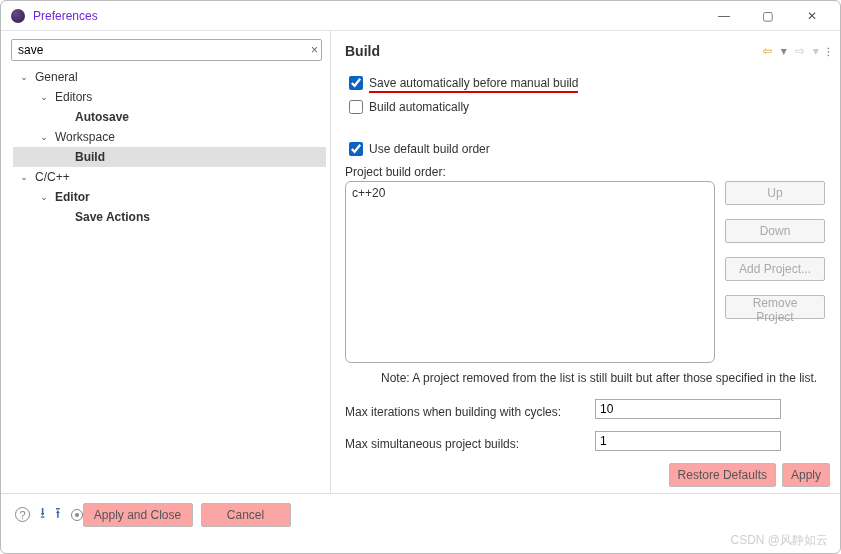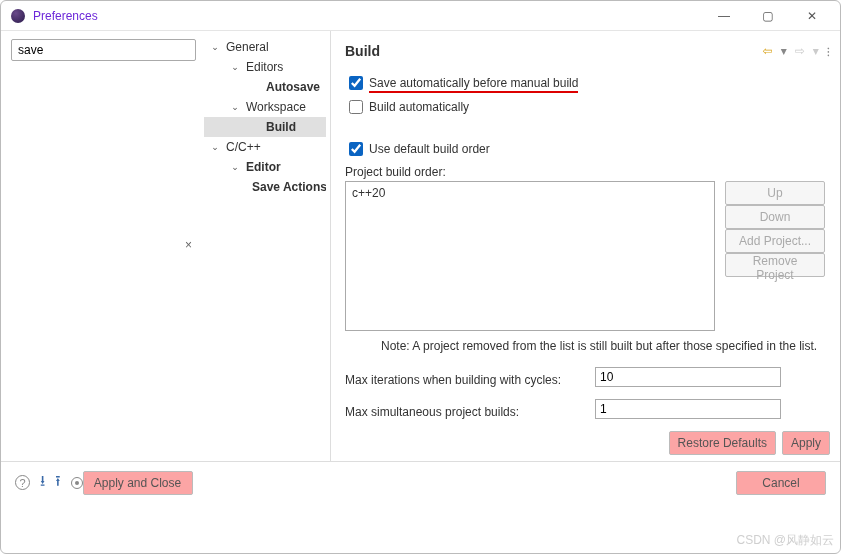--- a/index.html
+++ b/index.html
@@ -33,21 +33,21 @@
   .titlebar .title { flex: 1; font-size: 12px; color: #6d28d9; }
   .winbtns { display: flex; }
   .winbtn {
     width: 44px; height: 28px; display: flex; align-items: center; justify-content: center;
     color: #555; font-family: "Segoe UI Symbol", sans-serif;
   }
   
   .main { flex: 1; display: flex; min-height: 0; }
   .left {
     width: 330px; border-right: 1px solid #ddd;
-    display: flex; flex-direction: row; padding: 6px 4px 4px 8px;
+    display: flex; flex-direction: column; padding: 6px 4px 4px 8px;
   }
   .searchwrap { position: relative; margin: 2px 4px 6px 2px; }
   .search {
     width: 100%; height: 22px; border: 1px solid #aaa; border-radius: 2px;
     padding: 2px 22px 2px 6px; font-size: 12px;
   }
   .clearx {
     position: absolute; right: 4px; top: 50%; transform: translateY(-50%);
     color: #666; font-size: 12px; cursor: pointer;
   }
@@ -70,24 +70,24 @@
   .panehead h2 { flex: 1; margin: 0; font-size: 14px; font-weight: 600; color: #333; }
   .headicons { display: flex; gap: 8px; align-items: center; color: #888; }
   .arrow-back { color: #daa520; }
   .content { flex: 1; overflow: auto; }
   .checkrow { display: flex; align-items: center; margin: 4px 0; }
   .checkrow input[type=checkbox] { accent-color: #0a64c2; width: 14px; height: 14px; margin-right: 6px; }
   .underline-red { border-bottom: 2px solid #d00; padding-bottom: 1px; }
   .sectionlbl { margin: 6px 0 2px; }
   .buildarea { display: flex; gap: 10px; align-items: flex-start; }
   .listbox {
-    width: 370px; height: 150px; border: 1px solid #aaa; border-radius: 0;
+    width: 370px; height: 182px; border: 1px solid #aaa; border-radius: 6px;
     padding: 4px 6px; background: #fff;
   }
-  .sidebtns { display: flex; flex-direction: column; gap: 0; width: 100px; }
+  .sidebtns { display: flex; flex-direction: column; gap: 14px; width: 100px; }
   button.std {
     height: 24px; border: 1px solid #bbb; background: #fca5a5; border-radius: 2px;
     font-size: 12px; padding: 0 8px; color: #555;
   }
   button.std:disabled { color: #aaa; background: #f6f6f6; }
   .note { margin: 8px 0 14px; }
   .note b { font-weight: 400; padding-left: 36px; }
   .fieldrow { display: flex; align-items: flex-end; margin: 12px 0; }
   .fieldrow label { width: 250px; }
   .fieldrow input[type=text] {
@@ -97,23 +97,23 @@
   
   .footer {
     border-top: 1px solid #ddd; height: 42px; display: flex; align-items: center;
     padding: 0 14px;
   }
   .footer-left { display: flex; gap: 10px; align-items: center; }
   .footer-left .ficon { color: #3a6aa8; font-size: 15px; }
   .footer-left .ficon.help { color: #888; border:1px solid #888; border-radius:50%; width:15px; height:15px; display:inline-flex; align-items:center; justify-content:center; font-size:11px; }
   .footer-left .dot { width:12px; height:12px; border:1px solid #888; border-radius:50%; display:inline-block; position:relative;}
   .footer-left .dot::after { content:""; position:absolute; inset:3px; border-radius:50%; background:#888; }
-  .footer-right { flex: 1; display: flex; justify-content: space-between; gap: 24px; }
+  .footer-right { flex: 1; display: flex; justify-content: flex-start; gap: 8px; }
   .watermark {
-    position: absolute; right: 6px; bottom: 4px; color: #cfcfcf; font-size: 12px; pointer-events: none;
+    position: absolute; right: 12px; bottom: 4px; color: #cfcfcf; font-size: 12px; pointer-events: none;
   }
   .container-rel { position: relative; height: 100%; }
 </style>
 </head>
 <body>
 <div class="container-rel">
 
 <div class="titlebar">
   <span class="logo"></span>
   <span class="title">Preferences</span>

